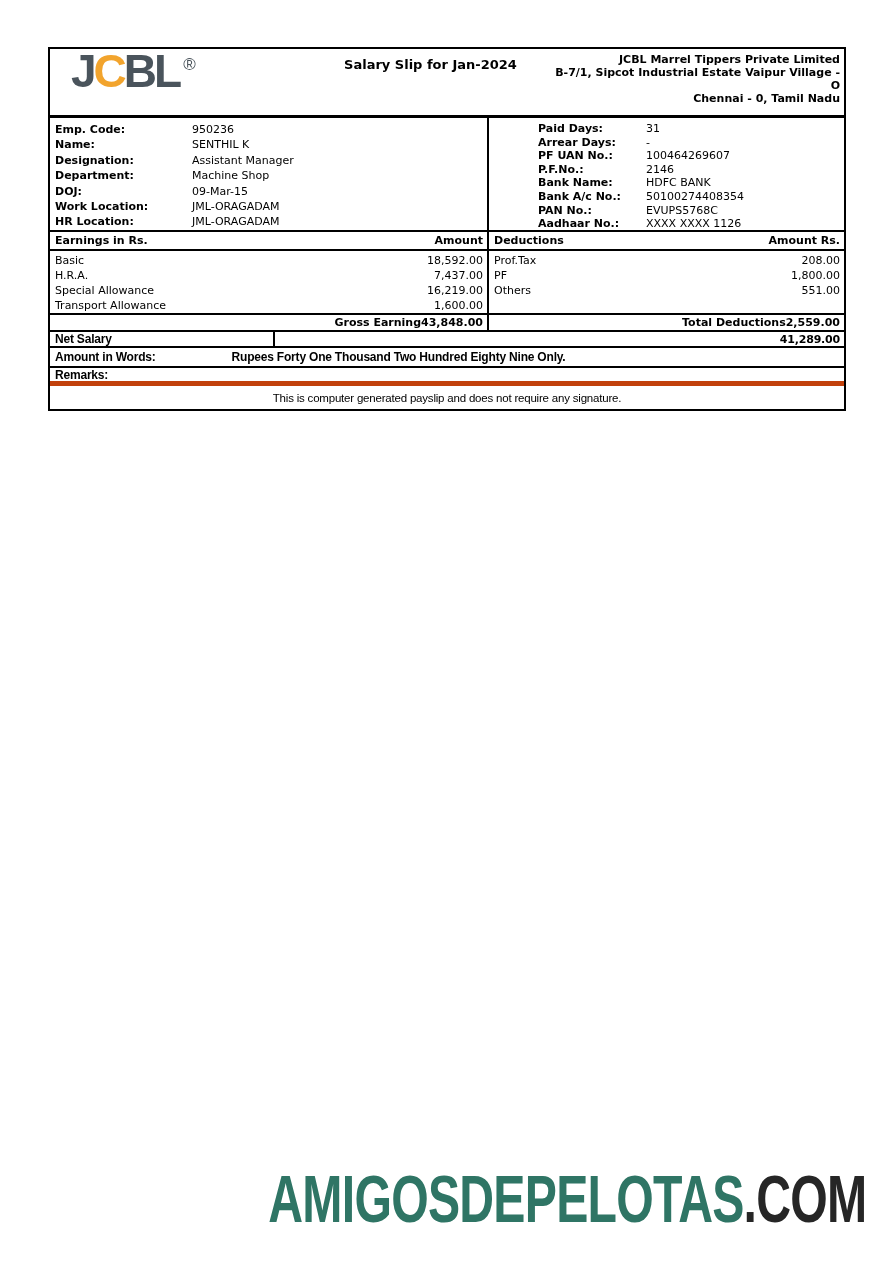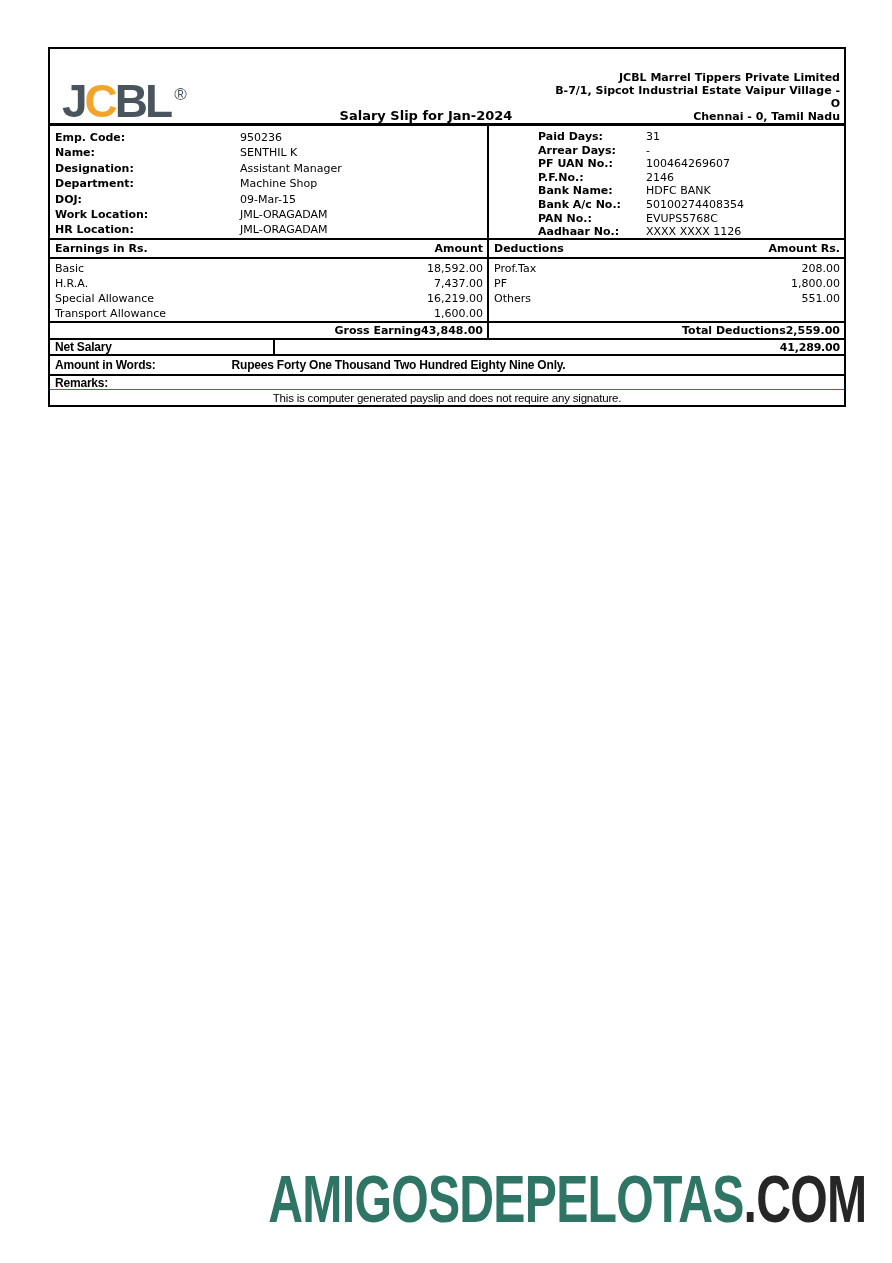--- a/index.html
+++ b/index.html
@@ -6,21 +6,21 @@
   html,body { background:#ffffff; }
   .page {
     position:relative; width:892px; height:1263px; background:#fff;
     font-family:"DejaVu Sans", sans-serif; color:#000; overflow:hidden;
   }
   .doc {
     position:absolute; left:48px; top:47px; width:798px;
     border:2px solid #000; background:#fff;
   }
   
-  .hdr { display:flex; height:74px; align-items:flex-end; }
+  .hdr { display:flex; height:66px; align-items:flex-start;padding-left:9px; }
   .logo { flex:0 0 250px; display:flex; align-items:center; padding-left:12px; }
   .logo-txt {
     font-family:"Liberation Sans", sans-serif; font-weight:900;
     font-size:46px; line-height:44px; letter-spacing:-3px; color:#4a545c;
   }
   .logo-c { color:#f2a42d; }
   .reg { font-size:17px; color:#4a545c; vertical-align:top; position:relative; top:-6px; left:4px; font-weight:400; }
   .hdr-title {
     flex:1 1 auto; display:flex; align-items:center; justify-content:center;
     font-size:13px; font-weight:bold; padding-top:8px;
@@ -28,21 +28,21 @@
   .hdr-addr {
     flex:0 0 292px; text-align:right; padding:4px 4px 0 0;
     font-size:11px; font-weight:bold; line-height:13px;
   }
   
   .emp { display:flex; border-top:3px solid #000; height:115px; }
   .emp-col { padding:4px 0 0 5px; }
   .emp-col.left  { flex:0 0 439px; border-right:2px solid #000; }
   .emp-col.right { flex:1 1 auto; }
   .emp-row { display:flex; font-size:11px; }
-  .emp-col.left  .emp-row { line-height:15.4px;gap:48px; }
+  .emp-col.left  .emp-row { line-height:15.4px; }
   .emp-col.right .emp-row { line-height:13.6px; }
   .emp-lbl { font-weight:bold; }
   .emp-col.left  .emp-lbl { width:137px; }
   .emp-col.right .emp-lbl { width:108px;margin-left:44px; }
   .emp-val { font-weight:normal; }
   
   .split { display:flex; }
   .split > .half-l { flex:0 0 439px; border-right:2px solid #000; }
   .split > .half-r { flex:1 1 auto; }
   .thead { border-top:2px solid #000; height:19px; }
@@ -60,21 +60,21 @@
   .net-lbl { flex:0 0 225px; border-right:2px solid #000; height:100%;
              display:flex; align-items:center; padding-left:5px;
              font-size:12px; font-weight:bold; }
   .net-amt { flex:1 1 auto; text-align:right; padding-right:4px;
              font-size:11px; font-weight:bold; font-family:"DejaVu Sans", sans-serif; }
   .words { display:flex; border-top:2px solid #000; height:20px; align-items:center;
            font-size:12px; font-weight:bold; padding-left:5px; }
   .words-val { margin-left:40px;padding-left:36px; }
   .remarks { display:flex; border-top:2px solid #000; height:15px; align-items:center;
              font-size:12px; font-weight:bold; padding-left:5px; }
-  .note { border-top:1px solid #c2410c; height:16px; display:flex; align-items:center;
+  .note { border-top:5px solid #c2410c; height:28px; display:flex; align-items:center;
           justify-content:center; font-size:11.5px; font-weight:normal; }
   
   .watermark {
     position:absolute; top:1168px; right:26px; white-space:nowrap;
     font-family:"Liberation Sans", sans-serif; font-weight:bold;
     font-size:66px; line-height:62px; letter-spacing:-1px;
     transform:scaleX(0.73); transform-origin:right center;
   }
   .wm-main { color:#2f7565; }
   .wm-com  { color:#262626; }

